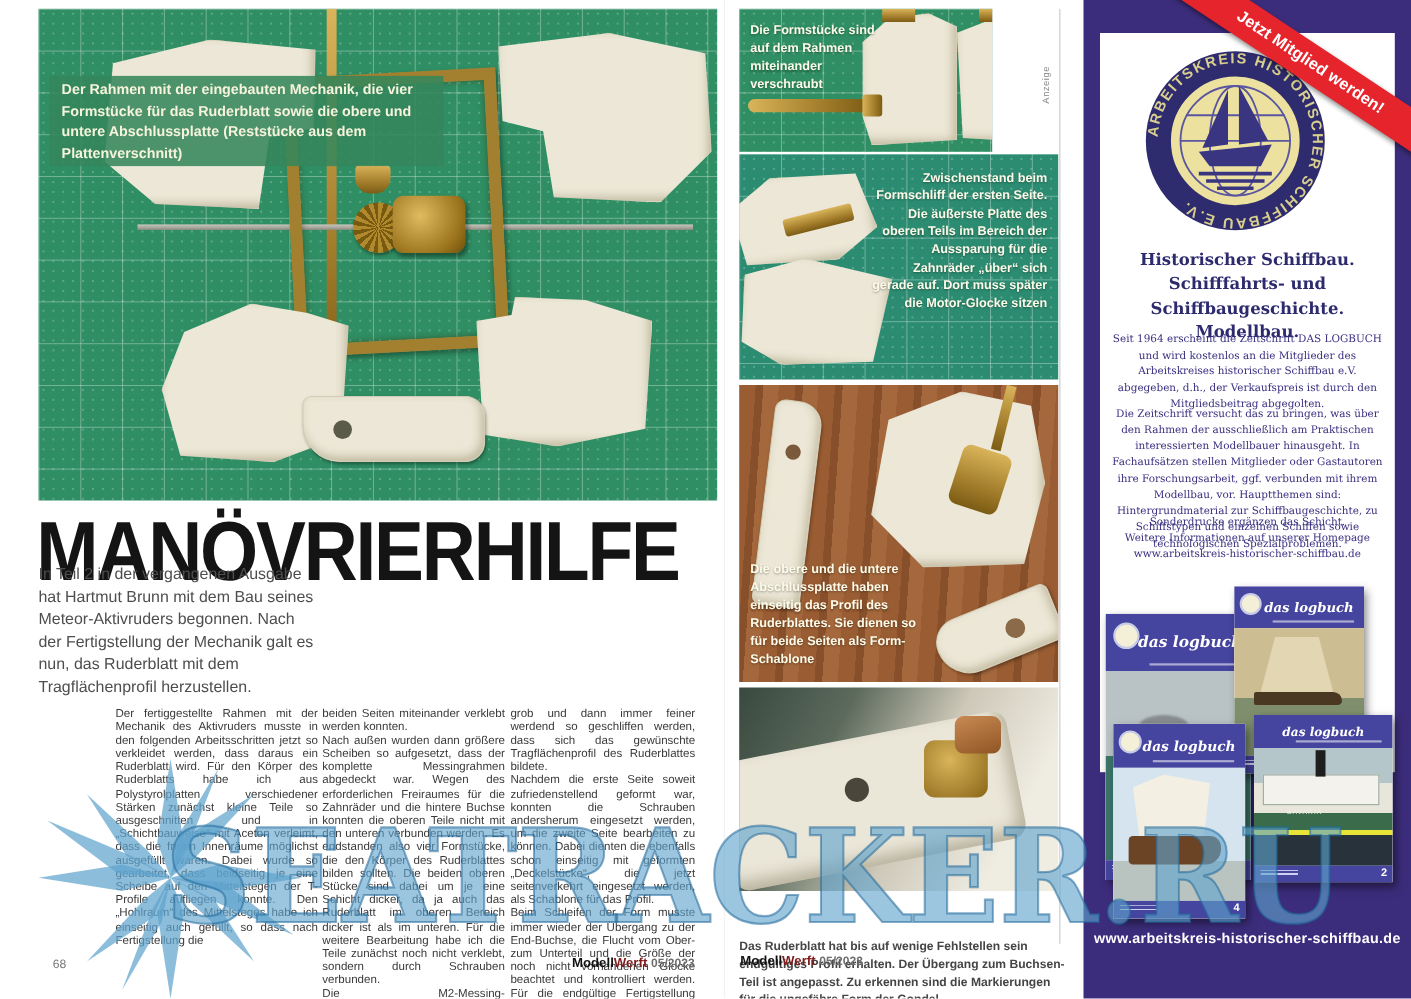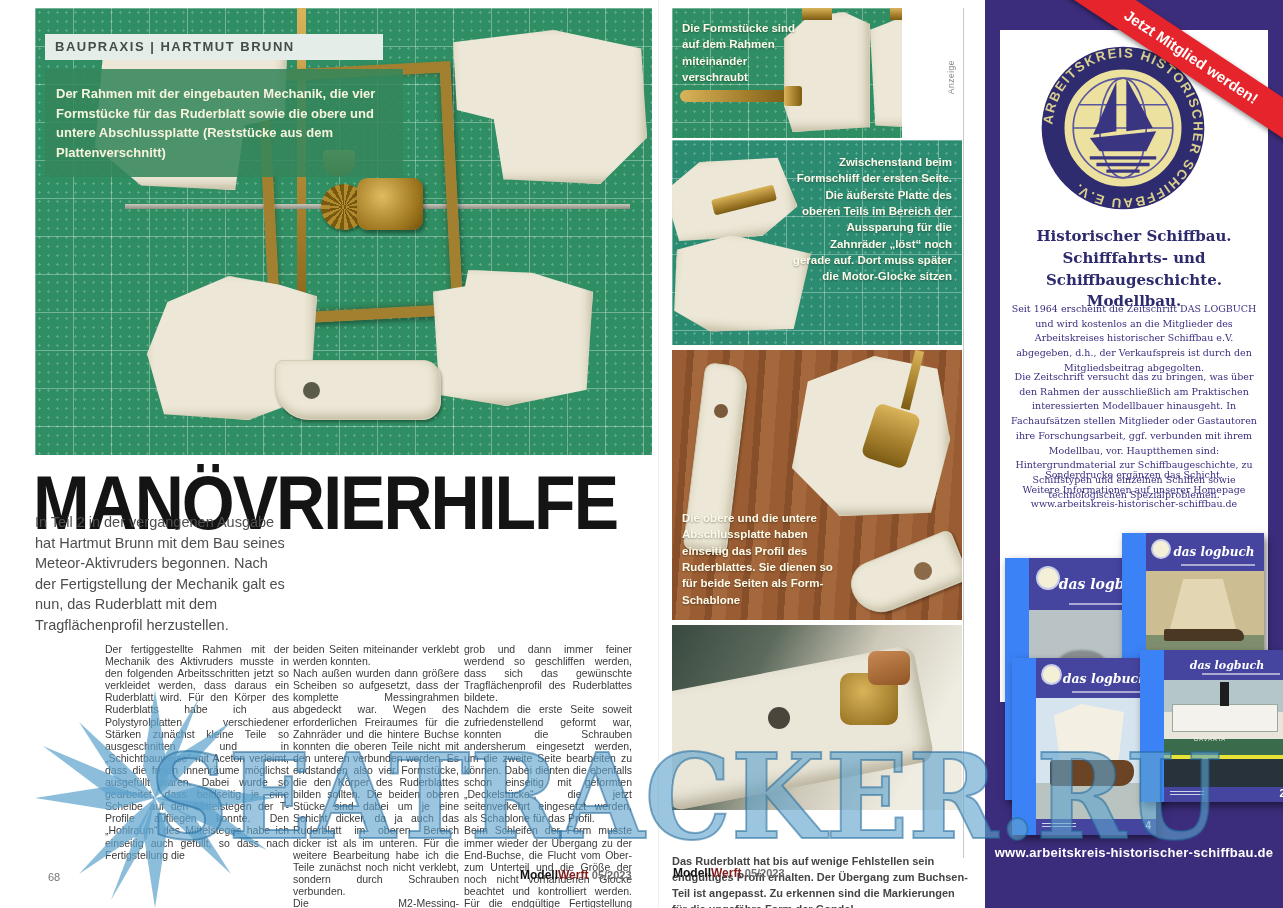--- a/index.html
+++ b/index.html
@@ -20,21 +20,21 @@
 
   .whitepiece{background:#ece7d6;border:1px solid #d4cdb6;box-shadow:inset -3px -4px 8px rgba(120,110,70,.35),1px 2px 3px rgba(0,0,0,.35);}
   .brass{background:linear-gradient(180deg,#d9b45a,#a8822f 55%,#7c5c14);}
   .brassr{background:linear-gradient(90deg,#d9b45a,#a8822f 55%,#7c5c14);}
   .hole{border-radius:50%;background:#5b5b4a;}
 
   
   .kicker{background:#e4ede7;color:#454d47;font-size:13px;letter-spacing:1.5px;
           line-height:26px;padding:0 10px;font-weight:bold;}
   .capgreen{background:rgba(54,134,92,.88);color:#f7f4dd;font-weight:bold;
-            font-size:13px;line-height:1.5;padding:15px 11px;}
+            font-size:13px;line-height:1.5;padding:2px 11px;}
   .series{background:rgba(62,140,100,.85);color:#fdfdfa;font-size:30px;line-height:1.32;
           padding:8px 0 10px 36px;white-space:pre-line;font-weight:normal;}
 
   .headline{font-weight:bold;color:#141414;font-size:68px;letter-spacing:-2px;
             transform:scaleY(1.12);transform-origin:left top;white-space:nowrap;}
   .lede{font-size:14.5px;line-height:1.42;color:#4e4e4e;}
   .bodycol{font-size:10.5px;line-height:12.1px;text-align:justify;color:#3a3a3a;white-space:pre-line;}
 
   .photocap{color:#fdfbe9;font-weight:bold;font-size:11.5px;line-height:1.42;
             text-shadow:0 1px 2px rgba(0,0,0,.35);}
@@ -52,22 +52,22 @@
   .ad{background:#3c2d7c;overflow:hidden;}
   .adpanel{background:#ffffff;}
   .ribbon{background:#e5242c;color:#fff;font-weight:bold;font-size:15px;text-align:center;
           line-height:34px;transform:rotate(33.5deg);box-shadow:0 2px 5px rgba(0,0,0,.45);white-space:nowrap;}
   .adheading{font-family:"DejaVu Serif",serif;font-weight:bold;color:#2d2a6e;font-size:15px;
              line-height:1.45;text-align:center;white-space:pre-line;}
   .adpara{font-family:"DejaVu Serif",serif;color:#3a3080;font-size:9.5px;line-height:1.55;
           text-align:center;white-space:pre-line;}
   .adurl{color:#fff;font-weight:bold;font-size:13px;text-align:center;letter-spacing:.3px;}
 
-  .cover{position:absolute;background:#3b82f6;box-shadow:3px 4px 8px rgba(0,0,0,.5);
-         display:flex;flex-direction:column;overflow:hidden;padding-left:24px;}
+  .cover{position:absolute;background:#ffffff;box-shadow:3px 4px 8px rgba(0,0,0,.5);
+         display:flex;flex-direction:column;overflow:hidden;}
   .cover .head{background:#45449e;position:relative;display:flex;align-items:center;justify-content:center;}
   .cover .lbtitle{color:#fff;font-family:"DejaVu Serif",serif;font-style:italic;font-weight:bold;}
   .cover .logodot{position:absolute;border-radius:50%;background:#f4f0d8;border:2px solid #c8cbe8;}
   .cover .subline{position:absolute;height:2px;background:rgba(255,255,255,.55);left:30%;right:8%;bottom:5px;}
   .cover .img{flex:1;position:relative;overflow:hidden;}
   .cover .foot{background:#45449e;position:relative;}
   .cover .issueno{position:absolute;right:5px;top:1px;color:#fff;font-weight:bold;font-size:10px;}
   .cover .footlines{position:absolute;left:6px;top:4px;width:34px;height:6px;
         background:repeating-linear-gradient(#cfd2ee 0 1px,transparent 1px 3px);}
 
@@ -92,23 +92,20 @@
     <div class="abs" style="left:322px;top:170px;width:66px;height:52px;border-radius:10px;background:radial-gradient(circle at 38% 35%,#e0bb60,#9a731c 70%,#6e500c);box-shadow:2px 3px 4px rgba(0,0,0,.4);"></div>
     <div class="abs brass" style="left:266px;top:300px;width:8px;height:92px;"></div>
 
     <div class="abs whitepiece" style="left:60px;top:28px;width:190px;height:152px;clip-path:polygon(4% 14%,50% 0,100% 6%,99% 52%,78% 58%,73% 100%,24% 97%,0 72%);"></div>
     <div class="abs whitepiece" style="left:418px;top:22px;width:192px;height:152px;clip-path:polygon(0 8%,52% 0,97% 12%,100% 70%,76% 100%,26% 97%,21% 58%,2% 52%);"></div>
     <div class="abs whitepiece" style="left:112px;top:268px;width:168px;height:142px;clip-path:polygon(12% 18%,48% 0,78% 6%,100% 14%,96% 84%,60% 100%,10% 96%,0 54%);"></div>
     <div class="abs whitepiece" style="left:398px;top:262px;width:158px;height:134px;clip-path:polygon(0 16%,20% 12%,22% 0,62% 2%,100% 16%,96% 88%,46% 100%,4% 92%);"></div>
     <div class="abs whitepiece" style="left:240px;top:352px;width:164px;height:58px;border-radius:8px 18px 18px 34px;"></div>
     <div class="abs hole" style="left:268px;top:374px;width:17px;height:17px;"></div>
 
-    <div class="abs kicker" style="left:10px;top:26px;min-width:318px;">
-      <span>BAUPRAXIS | HARTMUT BRUNN</span>
-    </div>
     <div class="abs capgreen" style="left:10px;top:61px;width:336px;">
       <span>Der Rahmen mit der eingebauten Mechanik, die vier Formstücke für das Ruderblatt sowie die obere und untere Abschlussplatte (Reststücke aus dem Plattenverschnitt)</span>
     </div>
   </div>
 
   <div class="abs headline" style="left:33px;top:458px;">MANÖVRIERHILFE</div>
   <div class="abs lede" style="left:35px;top:512px;width:252px;">In Teil 2 in der vergangenen Ausgabe hat Hartmut Brunn mit dem Bau seines Meteor-Aktivruders begonnen. Nach der Fertigstellung der Mechanik galt es nun, das Ruderblatt mit dem Tragflächenprofil herzustellen.</div>
 
   <div class="abs bodycol" style="left:105px;top:643px;width:184px;">Der fertiggestellte Rahmen mit der Mechanik des Aktivruders musste in den folgenden Arbeitsschritten jetzt so verkleidet werden, dass daraus ein Ruderblatt wird. Für den Körper des Ruderblatts habe ich aus Polystyrolplatten verschiedener Stärken zunächst kleine Teile so ausgeschnitten und in „Schichtbauweise“ mit Aceton verleimt, dass die freien Innenräume möglichst ausgefüllt waren. Dabei wurde so gearbeitet, dass beidseitig je eine Scheibe auf den Mittelstegen der T-Profile aufliegen konnte. Den „Hohlraum“ des Mittelsteges habe ich einseitig auch gefüllt, so dass nach Fertigstellung die</div>
   <div class="abs bodycol" style="left:293px;top:643px;width:166px;">beiden Seiten miteinander verklebt werden konnten.
@@ -133,21 +130,21 @@
     <div class="abs brass" style="left:218px;top:0;width:30px;height:12px;"></div>
     <div class="abs brassr" style="left:8px;top:82px;width:110px;height:12px;border-radius:6px;"></div>
     <div class="abs brassr" style="left:112px;top:78px;width:18px;height:20px;border-radius:3px;"></div>
     <div class="abs photocap" style="left:10px;top:12px;width:118px;">Die Formstücke sind auf dem Rahmen miteinander verschraubt</div>
   </div>
 
   <div class="abs mat mat2" style="left:672px;top:140px;width:290px;height:205px;">
     <div class="abs whitepiece" style="left:-6px;top:18px;width:128px;height:80px;transform:rotate(-8deg);clip-path:polygon(0 30%,30% 0,90% 8%,100% 70%,70% 100%,6% 92%);"></div>
     <div class="abs whitepiece" style="left:2px;top:96px;width:132px;height:96px;transform:rotate(5deg);clip-path:polygon(0 20%,40% 0,100% 12%,92% 90%,30% 100%,2% 82%);"></div>
     <div class="abs brass" style="left:40px;top:52px;width:64px;height:16px;transform:rotate(-14deg);border-radius:3px;"></div>
-    <div class="abs photocap" style="left:118px;top:14px;width:162px;text-align:right;">Zwischenstand beim Formschliff der ersten Seite. Die äußerste Platte des oberen Teils im Bereich der Aussparung für die Zahnräder „löst“ noch gerade auf. Dort muss später die Motor-Glocke sitzen</div>
+    <div class="abs photocap" style="left:118px;top:14px;width:162px;text-align:right;">Zwischenstand beim Formschliff der ersten Seite. Die äußerste Platte des oberen Teils im Bereich der Aussparung für die Zahnräder „über“ sich gerade auf. Dort muss später die Motor-Glocke sitzen</div>
   </div>
 
   <div class="abs wood" style="left:672px;top:350px;width:290px;height:270px;">
     <div class="abs whitepiece" style="left:22px;top:14px;width:42px;height:186px;transform:rotate(7deg);border-radius:10px 22px 8px 8px;"></div>
     <div class="abs hole" style="left:42px;top:54px;width:14px;height:14px;background:#7a5a3a;"></div>
     <div class="abs whitepiece" style="left:120px;top:6px;width:156px;height:158px;clip-path:polygon(10% 16%,52% 0,92% 8%,100% 52%,88% 98%,30% 100%,0 70%);"></div>
     <div class="abs brass" style="left:196px;top:58px;width:46px;height:56px;border-radius:8px;transform:rotate(18deg);"></div>
     <div class="abs brass" style="left:236px;top:0;width:9px;height:60px;transform:rotate(14deg);"></div>
     <div class="abs whitepiece" style="left:178px;top:198px;width:112px;height:52px;transform:rotate(-22deg);border-radius:30px 10px 10px 40px;"></div>
     <div class="abs hole" style="left:242px;top:212px;width:18px;height:18px;background:#8a6a48;"></div>

